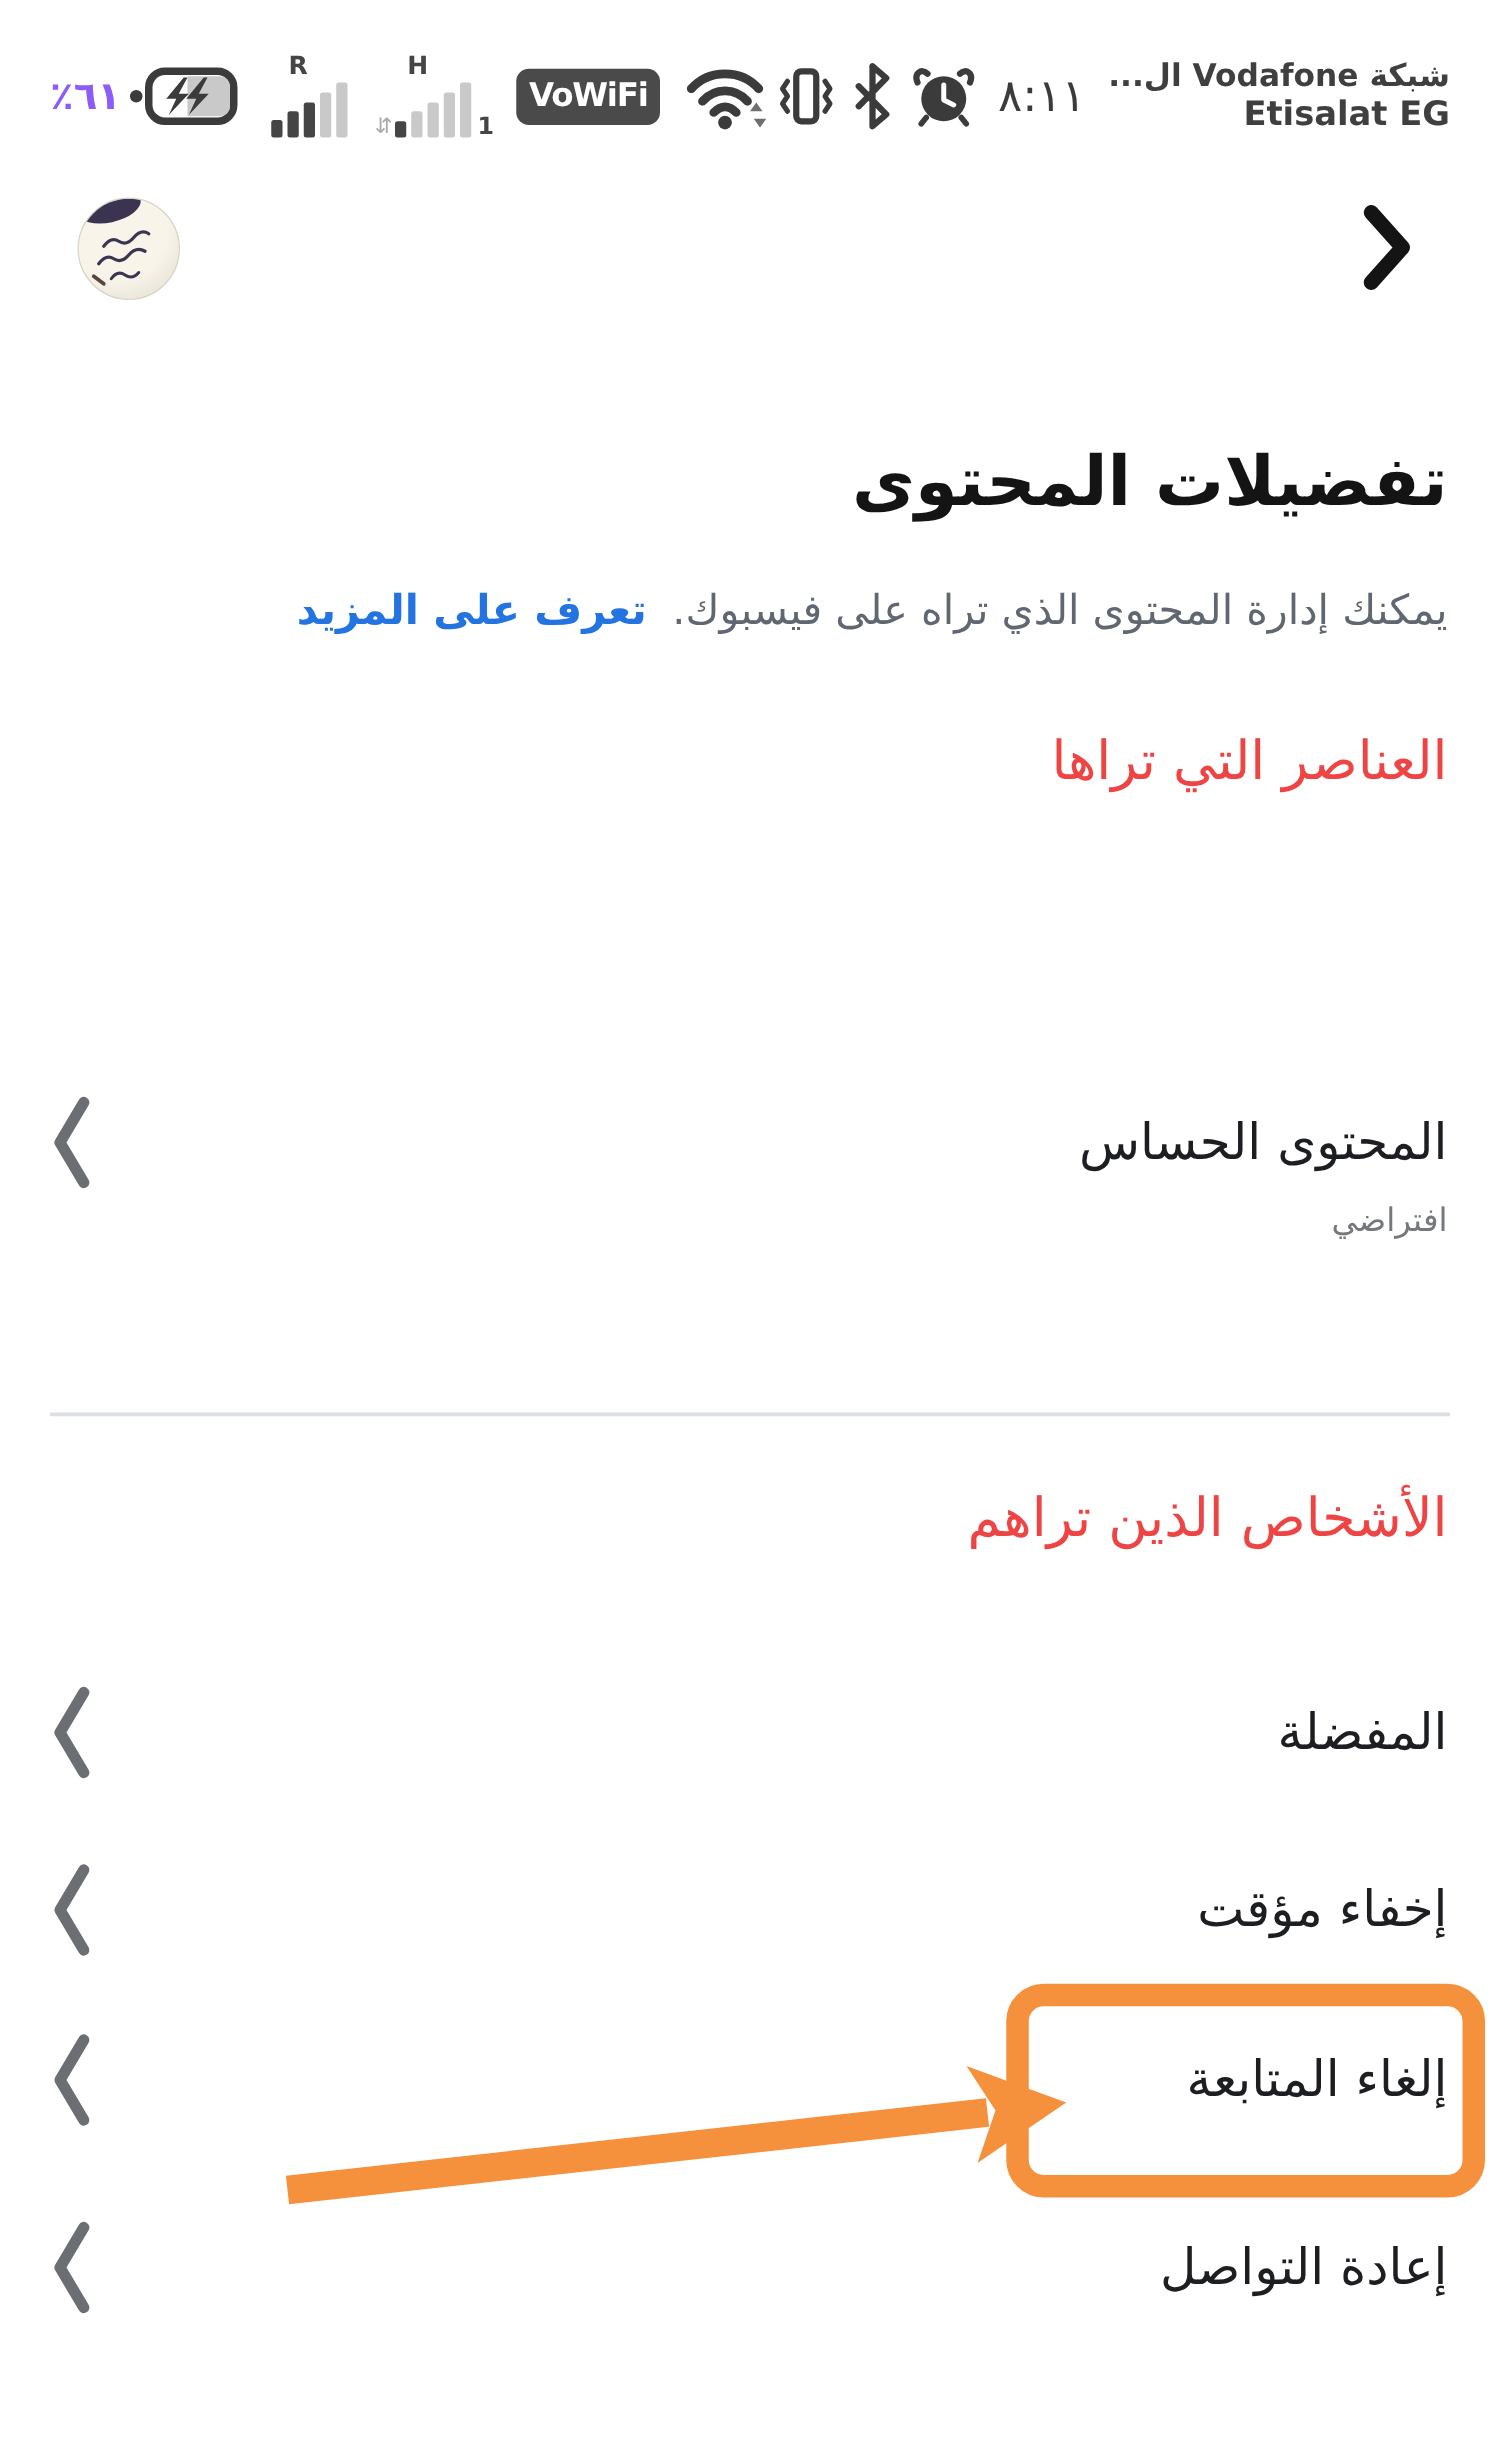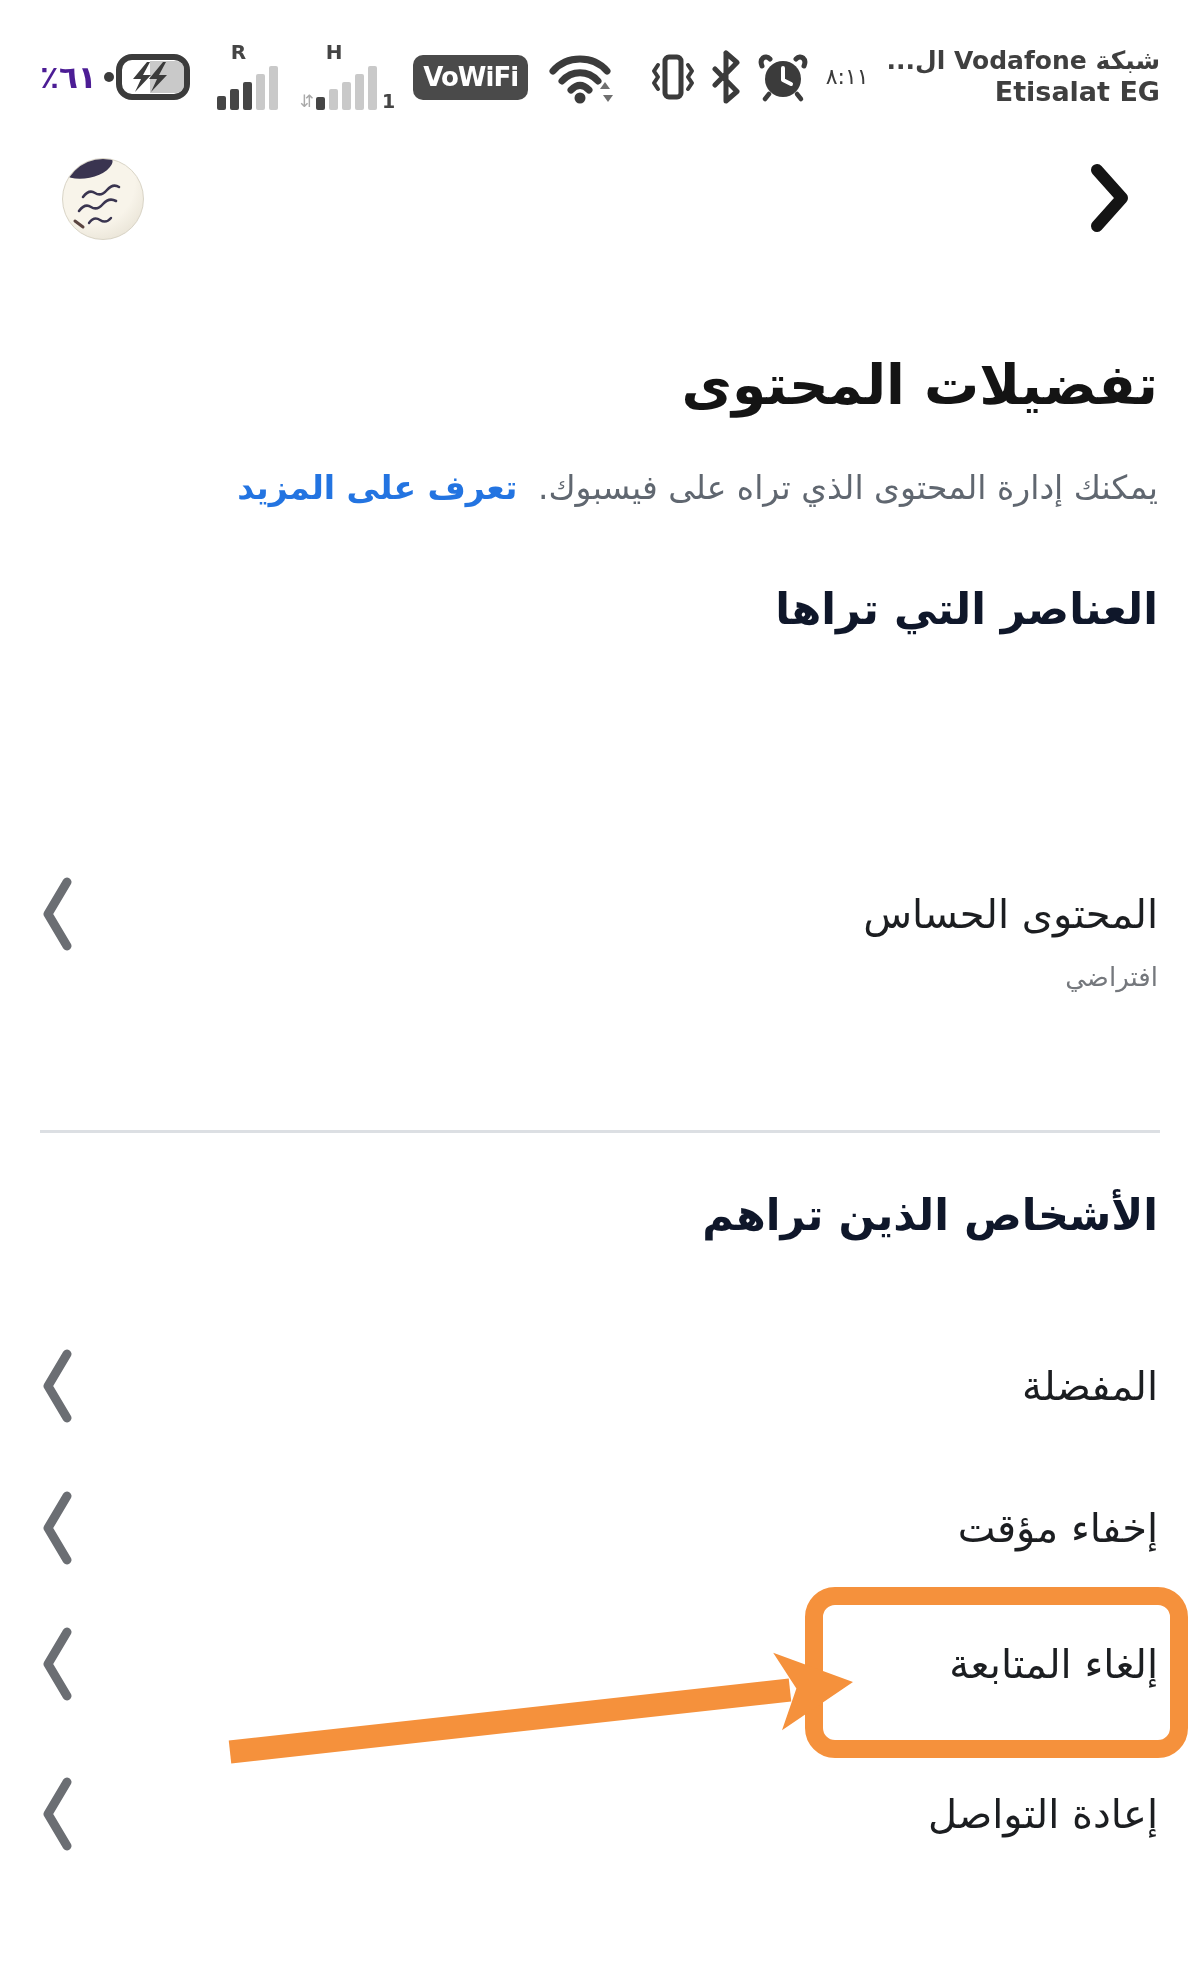--- a/index.html
+++ b/index.html
@@ -2,48 +2,48 @@
 <html lang="ar"><head>
 <meta charset="utf-8">
 <style>
   html,body{margin:0;padding:0;background:#fff;}
   #screen{position:relative;width:1198px;height:1966px;background:#ffffff;overflow:hidden;
           font-family:"DejaVu Sans",sans-serif;color:#1c1e21;}
   
   .statusbar{position:absolute;top:34px;left:0;right:0;height:86px;display:flex;
              justify-content:space-between;align-items:center;padding:0 38px 0 40px;box-sizing:border-box;}
   .sb-left,.sb-right{display:flex;align-items:center;}
-  .sb-batt-text{font-size:31px;font-weight:bold;color:#4c1d95;margin-right:6px;}
+  .sb-batt-text{font-size:31px;font-weight:bold;color:#8b5cf6;margin-right:6px;}
   .sig{display:flex;align-items:flex-end;position:relative;height:66px;}
   .sig .bars{display:flex;align-items:flex-end;gap:4px;}
   .sig .bar{width:9px;border-radius:2px;}
   .bar.dark{background:#454545;}
   .bar.lite{background:#c9c9c9;}
   .sig-badge{position:absolute;top:-4px;font-size:20px;font-weight:bold;color:#454545;}
   .sig-sub{font-size:19px;font-weight:bold;color:#454545;margin-left:5px;margin-bottom:-2px;}
   .updown{font-size:17px;color:#a9a9a9;margin-right:2px;line-height:1;margin-bottom:0;}
   .vowifi{background:#4a4a4a;color:#fff;font-size:26px;font-weight:bold;border-radius:10px;
           padding:7px 10px 8px;margin:0 20px 0 18px;letter-spacing:-1px;}
-  .sb-time{font-size:22px;color:#3b3b3b;font-weight:500;margin:12px 18px;}
+  .sb-time{font-size:36px;color:#3b3b3b;font-weight:500;margin:12px 18px;}
   .carrier{text-align:right;line-height:1.18;}
   .carrier .l1{font-size:25px;font-weight:bold;color:#3f3f3f;}
   .carrier .l2{font-size:27px;font-weight:bold;color:#3f3f3f;}
   
   .avatar{position:absolute;left:62px;top:158px;width:80px;height:80px;border-radius:50%;
           background:radial-gradient(circle at 38% 30%, #f8f4ea 55%, #e0dacb 100%);
           border:1px solid #d9d4c6;overflow:hidden;}
   .backbtn{position:absolute;left:1086px;top:160px;width:48px;height:76px;display:flex;
            align-items:center;justify-content:center;}
   
   .rtl{direction:rtl;}
   .page-title{position:absolute;right:40px;top:336px;font-size:55px;font-weight:bold;color:#141414;direction:rtl;margin-top:17px;}
   .page-sub{position:absolute;right:40px;left:60px;top:464px;font-size:33px;color:#606770;
             direction:rtl;text-align:right;line-height:1.45;}
   .page-sub a{color:#2374E1;font-weight:bold;text-decoration:none;margin-right:10px;}
-  .sect-head{position:absolute;right:40px;font-size:43px;font-weight:bold;color:#0f172a;direction:rtl;}
+  .sect-head{position:absolute;right:40px;font-size:43px;font-weight:normal;color:#ef4444;direction:rtl;}
   .row{position:absolute;right:40px;left:40px;height:92px;display:flex;direction:rtl;
        justify-content:space-between;align-items:center;}
   .row .lbl{font-size:40px;color:#1c1e21;}
   .row .chev{display:flex;align-items:center;}
   .sub-val{position:absolute;right:40px;font-size:26px;color:#75787d;direction:rtl;}
   .divider{position:absolute;left:40px;right:38px;top:1130px;height:3px;background:#dcdfe3;}
   
   .hl-box{position:absolute;left:805px;top:1587px;width:383px;height:171px;box-sizing:border-box;
           border:18px solid #F5913C;border-radius:30px;pointer-events:none;}
   .hl-arrow{position:absolute;left:205px;top:1630px;pointer-events:none;}

